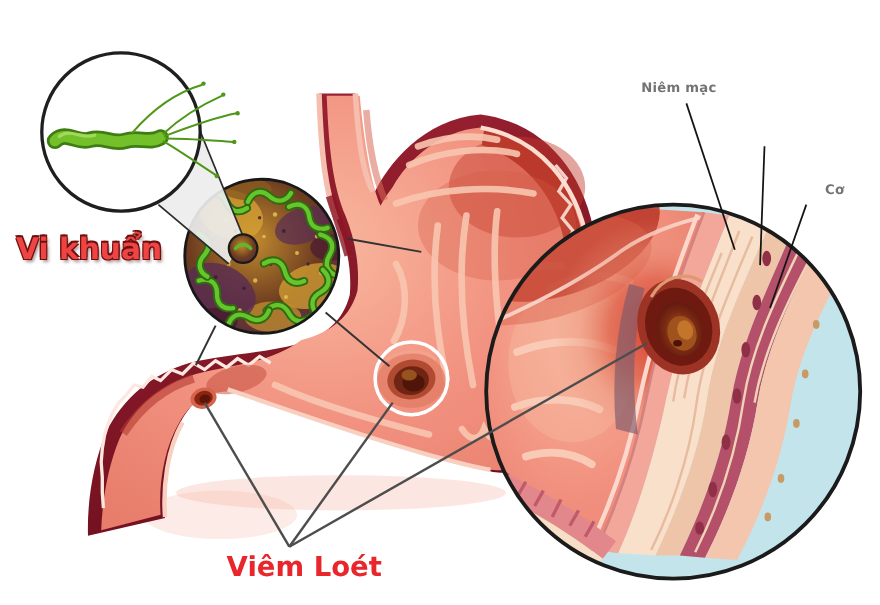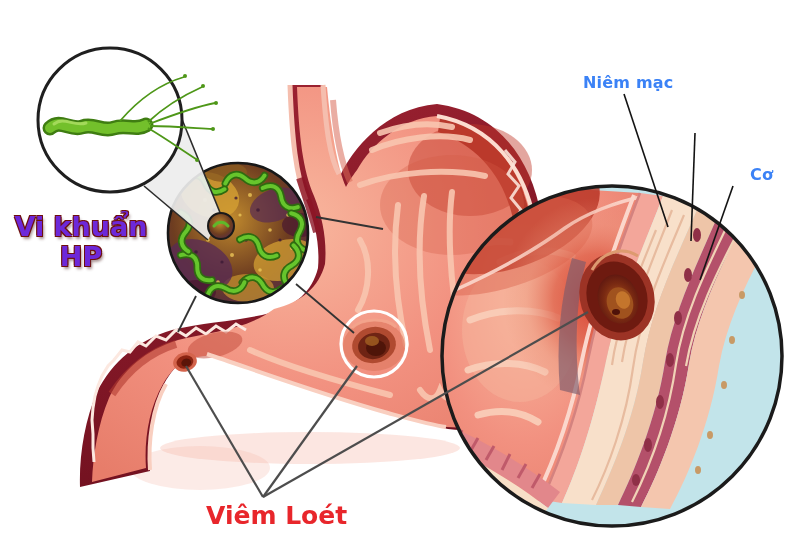--- a/index.html
+++ b/index.html
@@ -1,21 +1,21 @@
 <!DOCTYPE html>
 <html><head>
 <meta charset="utf-8">
 <style>
   html,body{margin:0;padding:0;}
   .stage{position:relative;width:800px;height:550px;background:#ffffff;overflow:hidden;
          font-family:"DejaVu Sans","Liberation Sans",sans-serif;}
   .stage svg{position:absolute;left:0;top:0;}
   .lbl{position:absolute;font-weight:bold;white-space:nowrap;}
-  .lbl-layer{color:#3b82f6;font-size:16px;letter-spacing:0.2px;}
-  .lbl-hp{left:8px;top:212px;width:146px;text-align:center;color:#6d28d9;font-size:27px;line-height:1.12;
+  .lbl-layer{color:#737373;font-size:12px;letter-spacing:0.2px;}
+  .lbl-hp{left:8px;top:212px;width:146px;text-align:center;color:#ef4444;font-size:27px;line-height:1.12;
           text-shadow:1px 1px 0 #6e100e,-1px 1px 0 #6e100e,1px -1px 0 #6e100e,-1px -1px 0 #6e100e,2px 3px 3px rgba(60,10,10,0.45);}
   .lbl-loet{left:206px;top:501px;color:#e8262b;font-size:25px;}
 </style>
 </head>
 <body>
 
 <div class="stage">
 <svg width="800" height="550" viewBox="0 0 800 550">
   <defs>
     <radialGradient id="gBody" cx="45%" cy="35%" r="75%">
@@ -320,18 +320,17 @@
     <g stroke="#141414" stroke-width="1.6">
       <line x1="624" y1="94" x2="668" y2="227"></line>
       <line x1="695" y1="133" x2="691" y2="241"></line>
       <line x1="733" y1="186" x2="700" y2="280"></line>
     </g>
   </g>
 </svg>
 
 <div class="lbl lbl-hp">
   <div>Vi khuẩn</div>
-  <div>HP</div>
 </div>
 <div class="lbl lbl-layer" style="left:583px;top:73px">Niêm mạc</div>
 <div class="lbl lbl-layer" style="left:750px;top:165px">Cơ</div>
 <div class="lbl lbl-loet">Viêm Loét</div>
 </div>
 
 </body></html>

